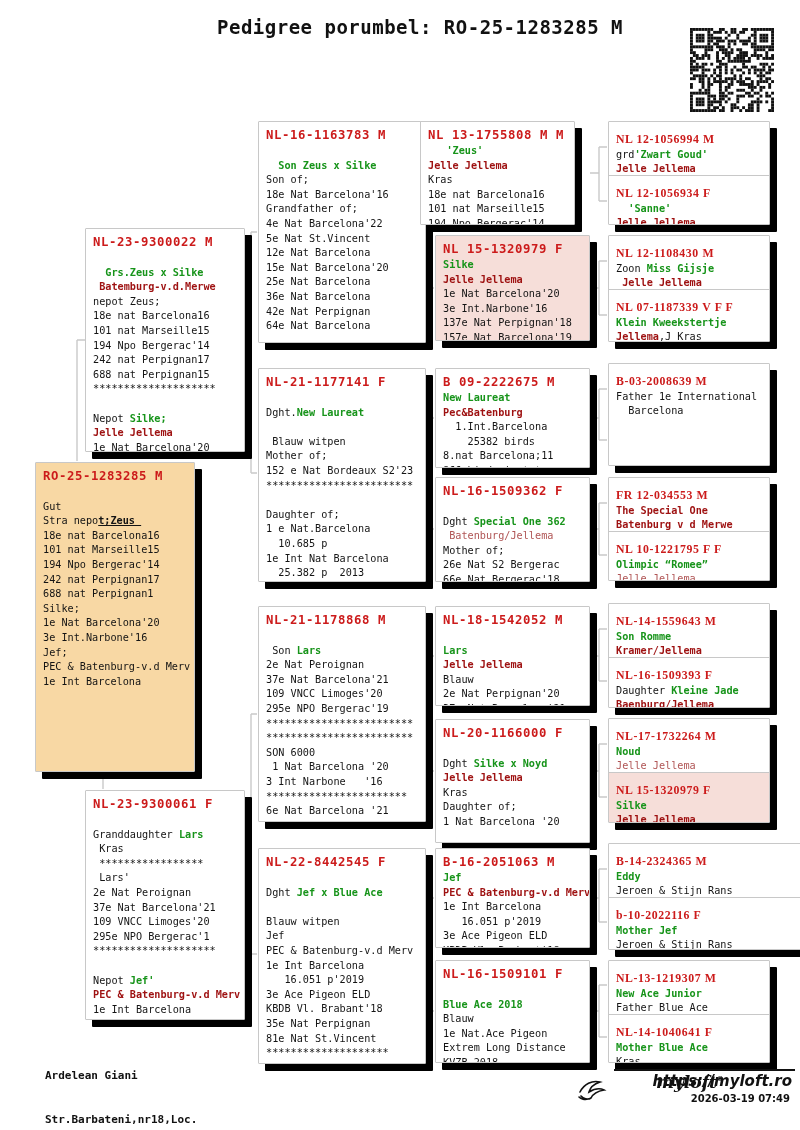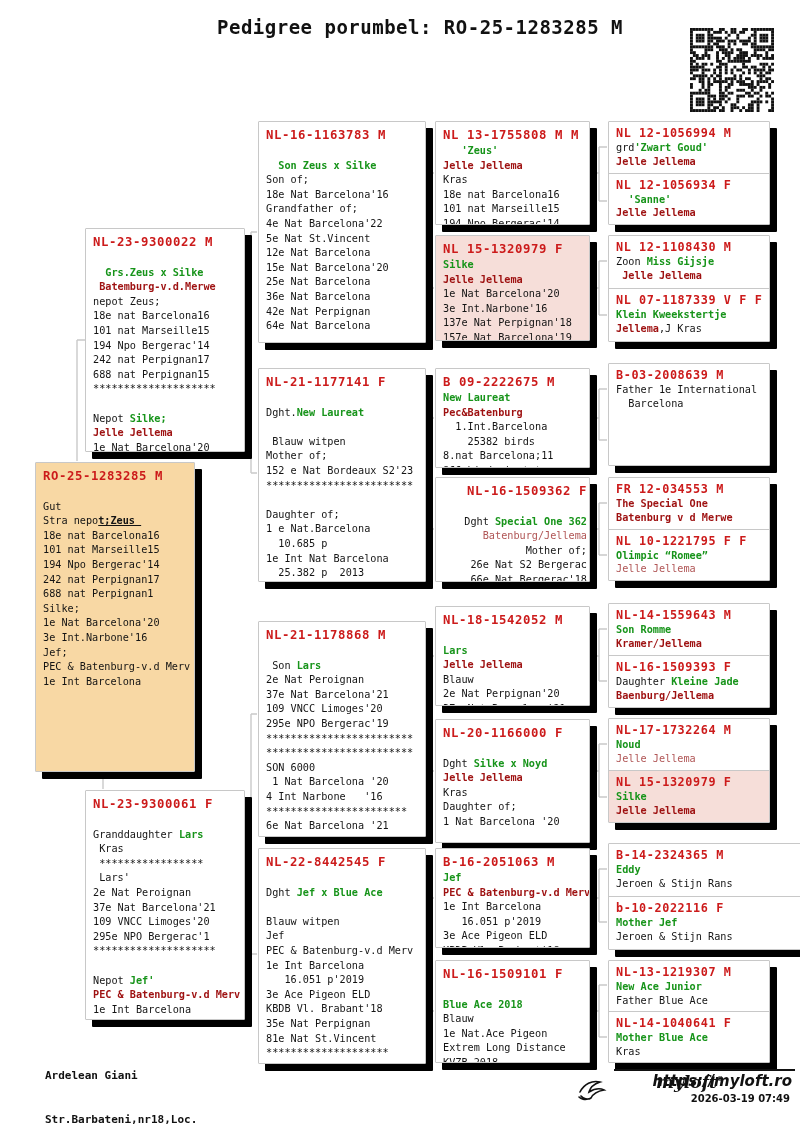--- a/index.html
+++ b/index.html
@@ -23,21 +23,21 @@
   .seg-n{color:var(--c-body);}
   .seg-b{color:var(--c-body);font-weight:normal;margin-top:32px;}
   .seg-g{color:var(--c-green);font-weight:bold;}
   .seg-r{color:var(--c-dred);font-weight:bold;}
   .seg-rr{color:var(--c-sred);}
   .seg-u{color:var(--c-body);font-weight:bold;text-decoration:underline;}
   .pair{display:flex;flex-direction:column;}
   .half{flex:1;padding:3px 2px 0 7px;}
   .half+.half{border-top:1px solid var(--c-border);}
   .half.pink{background:var(--c-pink);}
-  .half .hdr{font-size:11.8px;margin:1px 0 1px;}
+  .half .hdr{font-size:11.8px;margin:7px 0 1px;font-family:Liberation Serif, serif;}
   .half .ln{line-height:13.6px;}
   .owner{position:absolute;left:45px;top:1040px;font-size:11px;font-weight:bold;
          line-height:14.6px;color:#111;white-space:pre;}
   .footer-rule{position:absolute;left:614px;top:1069px;width:181px;height:2px;background:#111;}
   .brand-wrap{position:absolute;left:576px;top:1072px;display:flex;align-items:flex-start;gap:44px;}
   .brand-bird{margin-top:4px;}
   .brand-text{font-family:"DejaVu Serif","Liberation Serif",serif;font-style:italic;
               font-weight:bold;font-size:17px;color:#111;margin-left:2px;}
   .brand-mark{font-size:7px;vertical-align:super;color:#111;}
   .site-url{position:absolute;right:8px;top:1072px;font-family:"DejaVu Sans","Liberation Sans",sans-serif;
@@ -598,33 +598,33 @@
       <div class="ln"><span class="seg-n">Mother of;</span></div>
       <div class="ln"><span class="seg-n">152 e Nat Bordeaux S2'23</span></div>
       <div class="ln"><span class="seg-n">************************</span></div>
       <div class="ln">&nbsp;</div>
       <div class="ln"><span class="seg-n">Daughter of;</span></div>
       <div class="ln"><span class="seg-n">1 e Nat.Barcelona</span></div>
       <div class="ln"><span class="seg-n">  10.685 p</span></div>
       <div class="ln"><span class="seg-n">1e Int Nat Barcelona</span></div>
       <div class="ln"><span class="seg-n">  25.382 p  2013</span></div>
     </div>
-  <div class="box" style="left:258px;top:621px;width:168px;height:216px;">
+  <div class="box" style="left:258px;top:606px;width:168px;height:216px;">
       <div class="hdr">NL-21-1178868 M</div>
       <div class="ln">&nbsp;</div>
       <div class="ln"><span class="seg-n"> Son </span><span class="seg-g">Lars</span></div>
       <div class="ln"><span class="seg-n">2e Nat Peroignan</span></div>
       <div class="ln"><span class="seg-n">37e Nat Barcelona'21</span></div>
       <div class="ln"><span class="seg-n">109 VNCC Limoges'20</span></div>
       <div class="ln"><span class="seg-n">295e NPO Bergerac'19</span></div>
       <div class="ln"><span class="seg-n">************************</span></div>
       <div class="ln"><span class="seg-n">************************</span></div>
       <div class="ln"><span class="seg-n">SON 6000</span></div>
       <div class="ln"><span class="seg-n"> 1 Nat Barcelona '20</span></div>
-      <div class="ln"><span class="seg-n">4 Int Narbone   '16</span></div>
+      <div class="ln"><span class="seg-n">3 Int Narbone   '16</span></div>
       <div class="ln"><span class="seg-n">***********************</span></div>
       <div class="ln"><span class="seg-n">6e Nat Barcelona '21</span></div>
       <div class="ln"><span class="seg-n">24e Nat Barcelona '20</span></div>
     </div>
   <div class="box" style="left:258px;top:848px;width:168px;height:216px;">
       <div class="hdr">NL-22-8442545 F</div>
       <div class="ln">&nbsp;</div>
       <div class="ln"><span class="seg-n">Dght </span><span class="seg-g">Jef x Blue Ace</span></div>
       <div class="ln">&nbsp;</div>
       <div class="ln"><span class="seg-n">Blauw witpen</span></div>
@@ -633,21 +633,21 @@
       <div class="ln"><span class="seg-n">1e Int Barcelona</span></div>
       <div class="ln"><span class="seg-n">   16.051 p'2019</span></div>
       <div class="ln"><span class="seg-n">3e Ace Pigeon ELD</span></div>
       <div class="ln"><span class="seg-n">KBDB Vl. Brabant'18</span></div>
       <div class="ln"><span class="seg-n">35e Nat Perpignan</span></div>
       <div class="ln"><span class="seg-n">81e Nat St.Vincent</span></div>
       <div class="ln"><span class="seg-n">********************</span></div>
       <div class="ln"><span class="seg-g">Blue Ace 2018</span></div>
     </div>
 
-  <div class="box" style="left:435px;top:121px;width:155px;height:104px;">
+  <div class="box" style="left:420px;top:121px;width:155px;height:104px;">
       <div class="hdr">NL 13-1755808 M M</div>
       <div class="ln"><span class="seg-g">   'Zeus'</span></div>
       <div class="ln"><span class="seg-r">Jelle Jellema</span></div>
       <div class="ln"><span class="seg-n">Kras</span></div>
       <div class="ln"><span class="seg-n">18e nat Barcelona16</span></div>
       <div class="ln"><span class="seg-n">101 nat Marseille15</span></div>
       <div class="ln"><span class="seg-n">194 Npo Bergerac'14</span></div>
     </div>
   <div class="box pink" style="left:435px;top:235px;width:155px;height:106px;">
       <div class="hdr">NL 15-1320979 F</div>
@@ -660,21 +660,21 @@
     </div>
   <div class="box" style="left:435px;top:368px;width:155px;height:100px;">
       <div class="hdr">B 09-2222675 M</div>
       <div class="ln"><span class="seg-g">New Laureat</span></div>
       <div class="ln"><span class="seg-r">Pec&amp;Batenburg</span></div>
       <div class="ln"><span class="seg-n">  1.Int.Barcelona</span></div>
       <div class="ln"><span class="seg-n">    25382 birds</span></div>
       <div class="ln"><span class="seg-n">8.nat Barcelona;11</span></div>
       <div class="ln"><span class="seg-n">866 birds in tot</span></div>
     </div>
-  <div class="box" style="left:435px;top:477px;width:155px;height:105px;text-align:right;">
+  <div class="box" style="left:435px;top:477px;width:155px;height:105px;">
       <div class="hdr">NL-16-1509362 F</div>
       <div class="ln">&nbsp;</div>
       <div class="ln"><span class="seg-n">Dght </span><span class="seg-g">Special One 362</span></div>
       <div class="ln"><span class="seg-rr"> Batenburg/Jellema</span></div>
       <div class="ln"><span class="seg-n">Mother of;</span></div>
       <div class="ln"><span class="seg-n">26e Nat S2 Bergerac</span></div>
       <div class="ln"><span class="seg-n">66e Nat Bergerac'18</span></div>
     </div>
   <div class="box" style="left:435px;top:606px;width:155px;height:100px;">
       <div class="hdr">NL-18-1542052 M</div>

